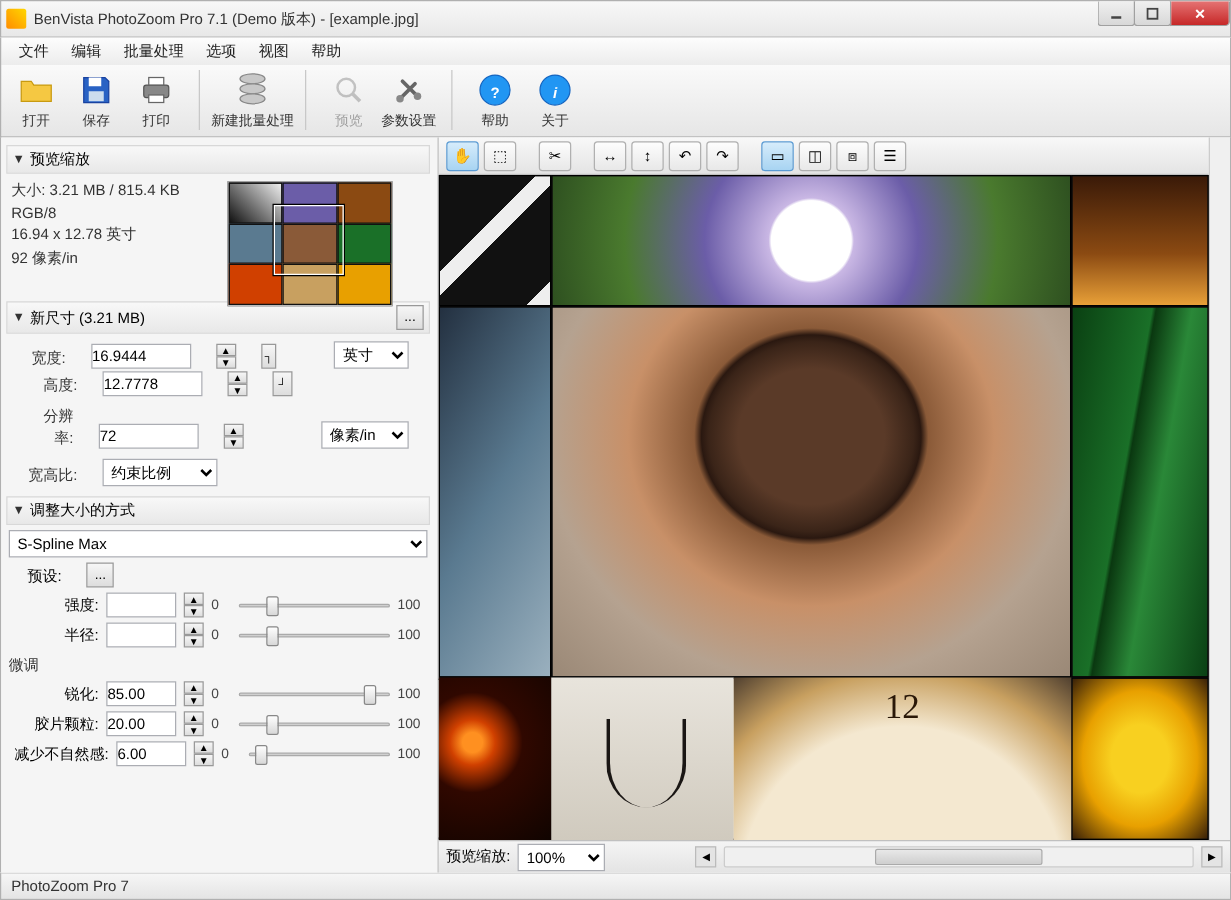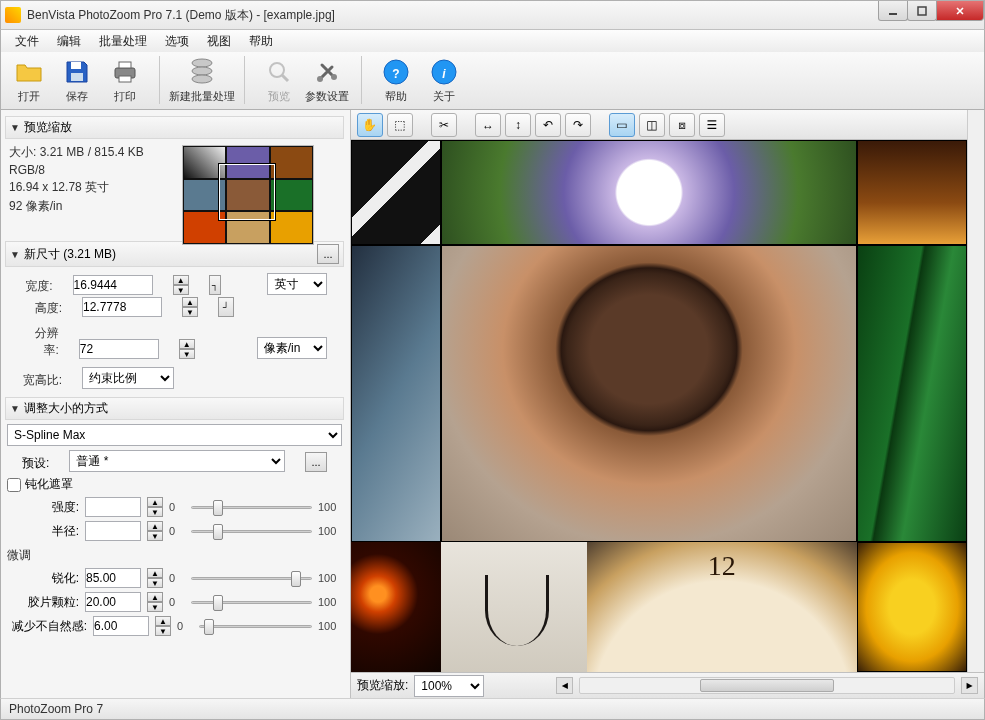--- a/index.html
+++ b/index.html
@@ -303,26 +303,21 @@
     </div>
 
     <div class="section-hdr">
       <span class="tri">▼</span>
       <span>调整大小的方式</span>
     </div>
     <div class="section-body">
       <select class="combo" style="width:100%"><option>S-Spline Max</option></select>
       <div class="row" style="margin-top:4px;">
         <span>预设:</span>
-        <select class="combo" style="flex:1"><option>普通 *</option></select>
         <div class="dots-btn">...</div>
-      </div>
-      <div class="cb">
-        <input type="checkbox" style="">
-        <span>钝化遮罩</span>
       </div>
       <div class="slider-row">
         <span class="sl-lbl">强度:</span>
         <input class="num" value="" disabled="" style="">
         <div class="spinner">
               <button>▲</button>
               <button>▼</button>
             </div>
         <span class="val0">0</span>
         <div class="slider-track">

